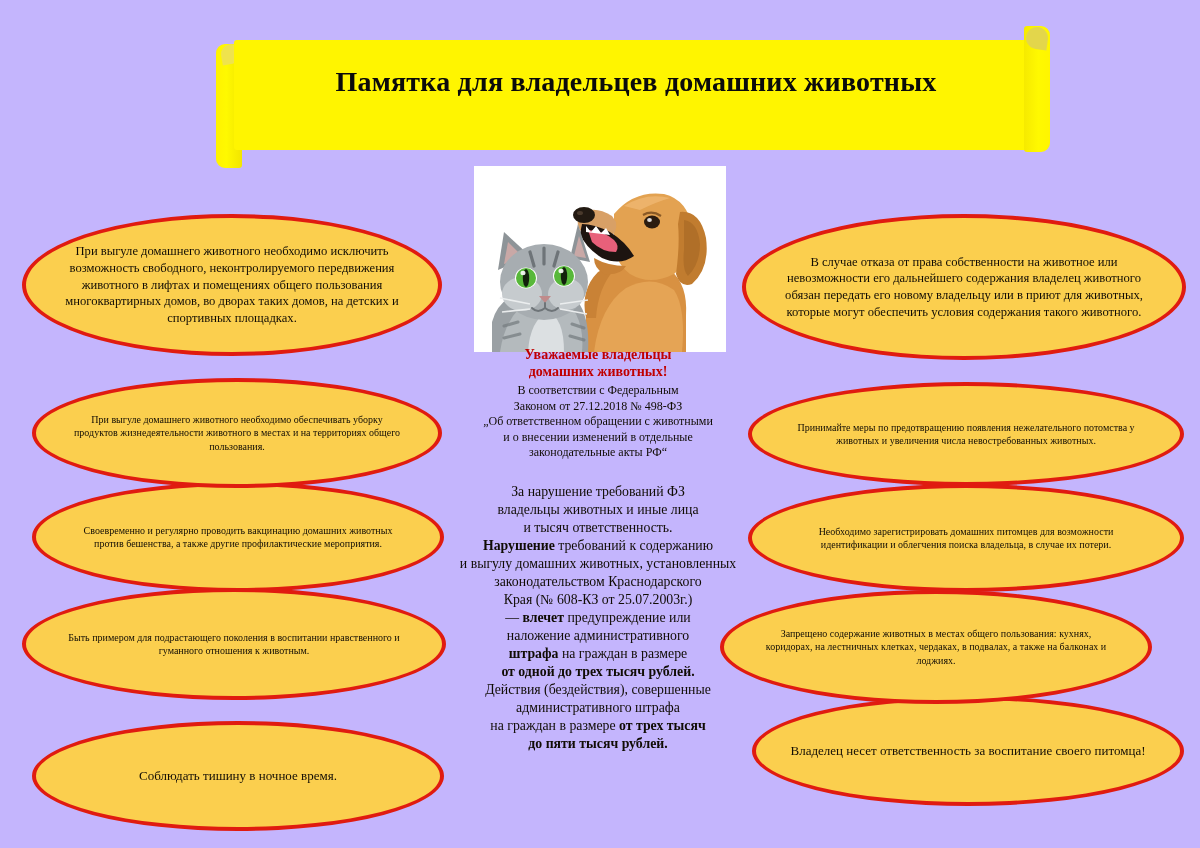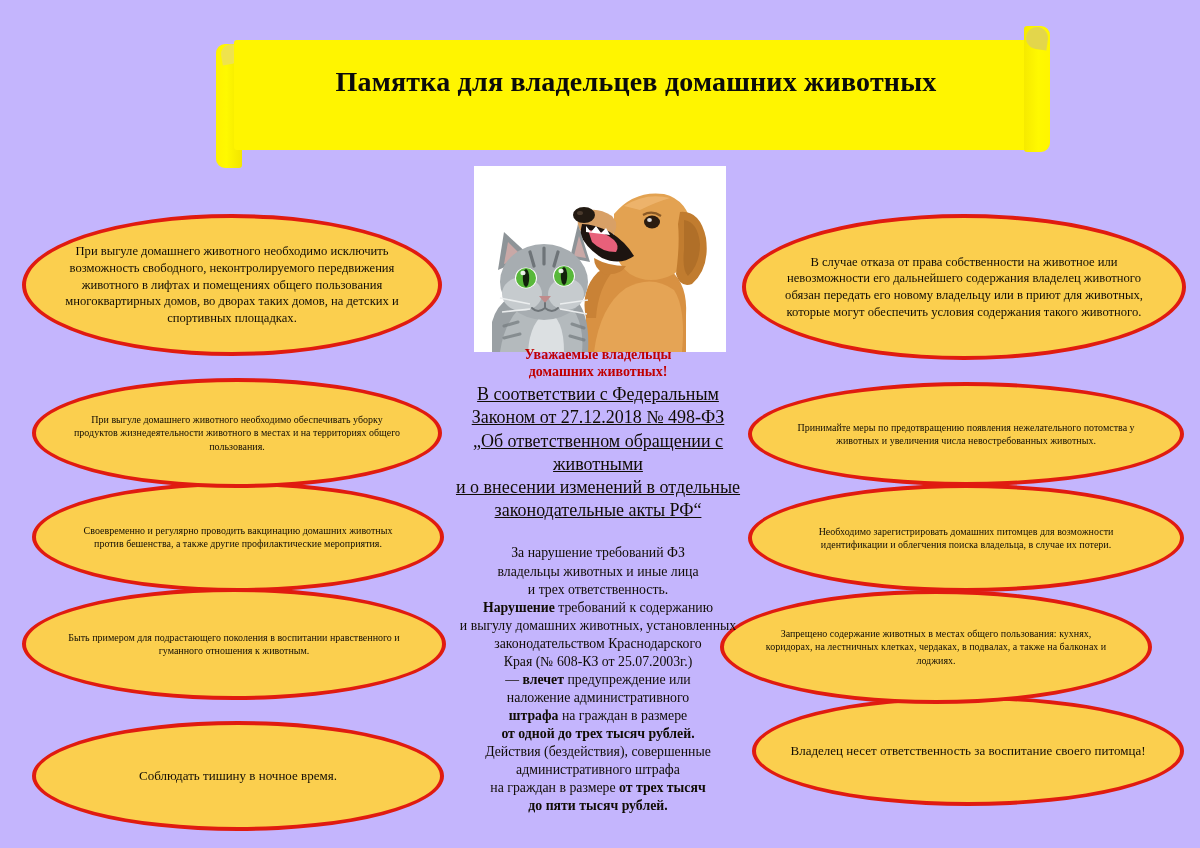--- a/index.html
+++ b/index.html
@@ -124,24 +124,23 @@
     text-align: center;
   }
   .c-heading {
     color: #C00000;
     font-weight: bold;
     font-size: 14px;
     line-height: 1.22;
     margin-bottom: 3px;
   }
   .c-law {
-    font-size: 18px;
+    font-size: 12px;
     line-height: 1.29;
     color: #100c04;
-    text-decoration: underline;
   }
   .c-gap { height: 22px; }
   .c-body {
     font-size: 13.8px;
     line-height: 1.31;
     color: #100c04;
   }
   .c-body b { font-weight: bold; margin-top: 22px; }
 </style>
 </head>
@@ -277,21 +276,21 @@
       <div>„Об ответственном обращении с животными</div>
       <div>и о внесении изменений в отдельные</div>
       <div>законодательные акты РФ“</div>
     </div>
 
     <div class="c-gap"></div>
 
     <div class="c-body">
       <div>За нарушение требований ФЗ</div>
       <div>владельцы животных и иные лица</div>
-      <div>и трех ответственность.</div>
+      <div>и тысяч ответственность.</div>
       <div><b>Нарушение</b><span> требований к содержанию</span></div>
       <div>и выгулу домашних животных, установленных</div>
       <div>законодательством Краснодарского</div>
       <div>Края (№ 608-КЗ от 25.07.2003г.)</div>
       <div><span>— </span><b>влечет</b><span> предупреждение или</span></div>
       <div>наложение административного</div>
       <div><b>штрафа</b><span> на граждан в размере</span></div>
       <div><b>от одной до  трех тысяч рублей.</b></div>
       <div>Действия (бездействия), совершенные</div>
       <div>административного штрафа</div>

